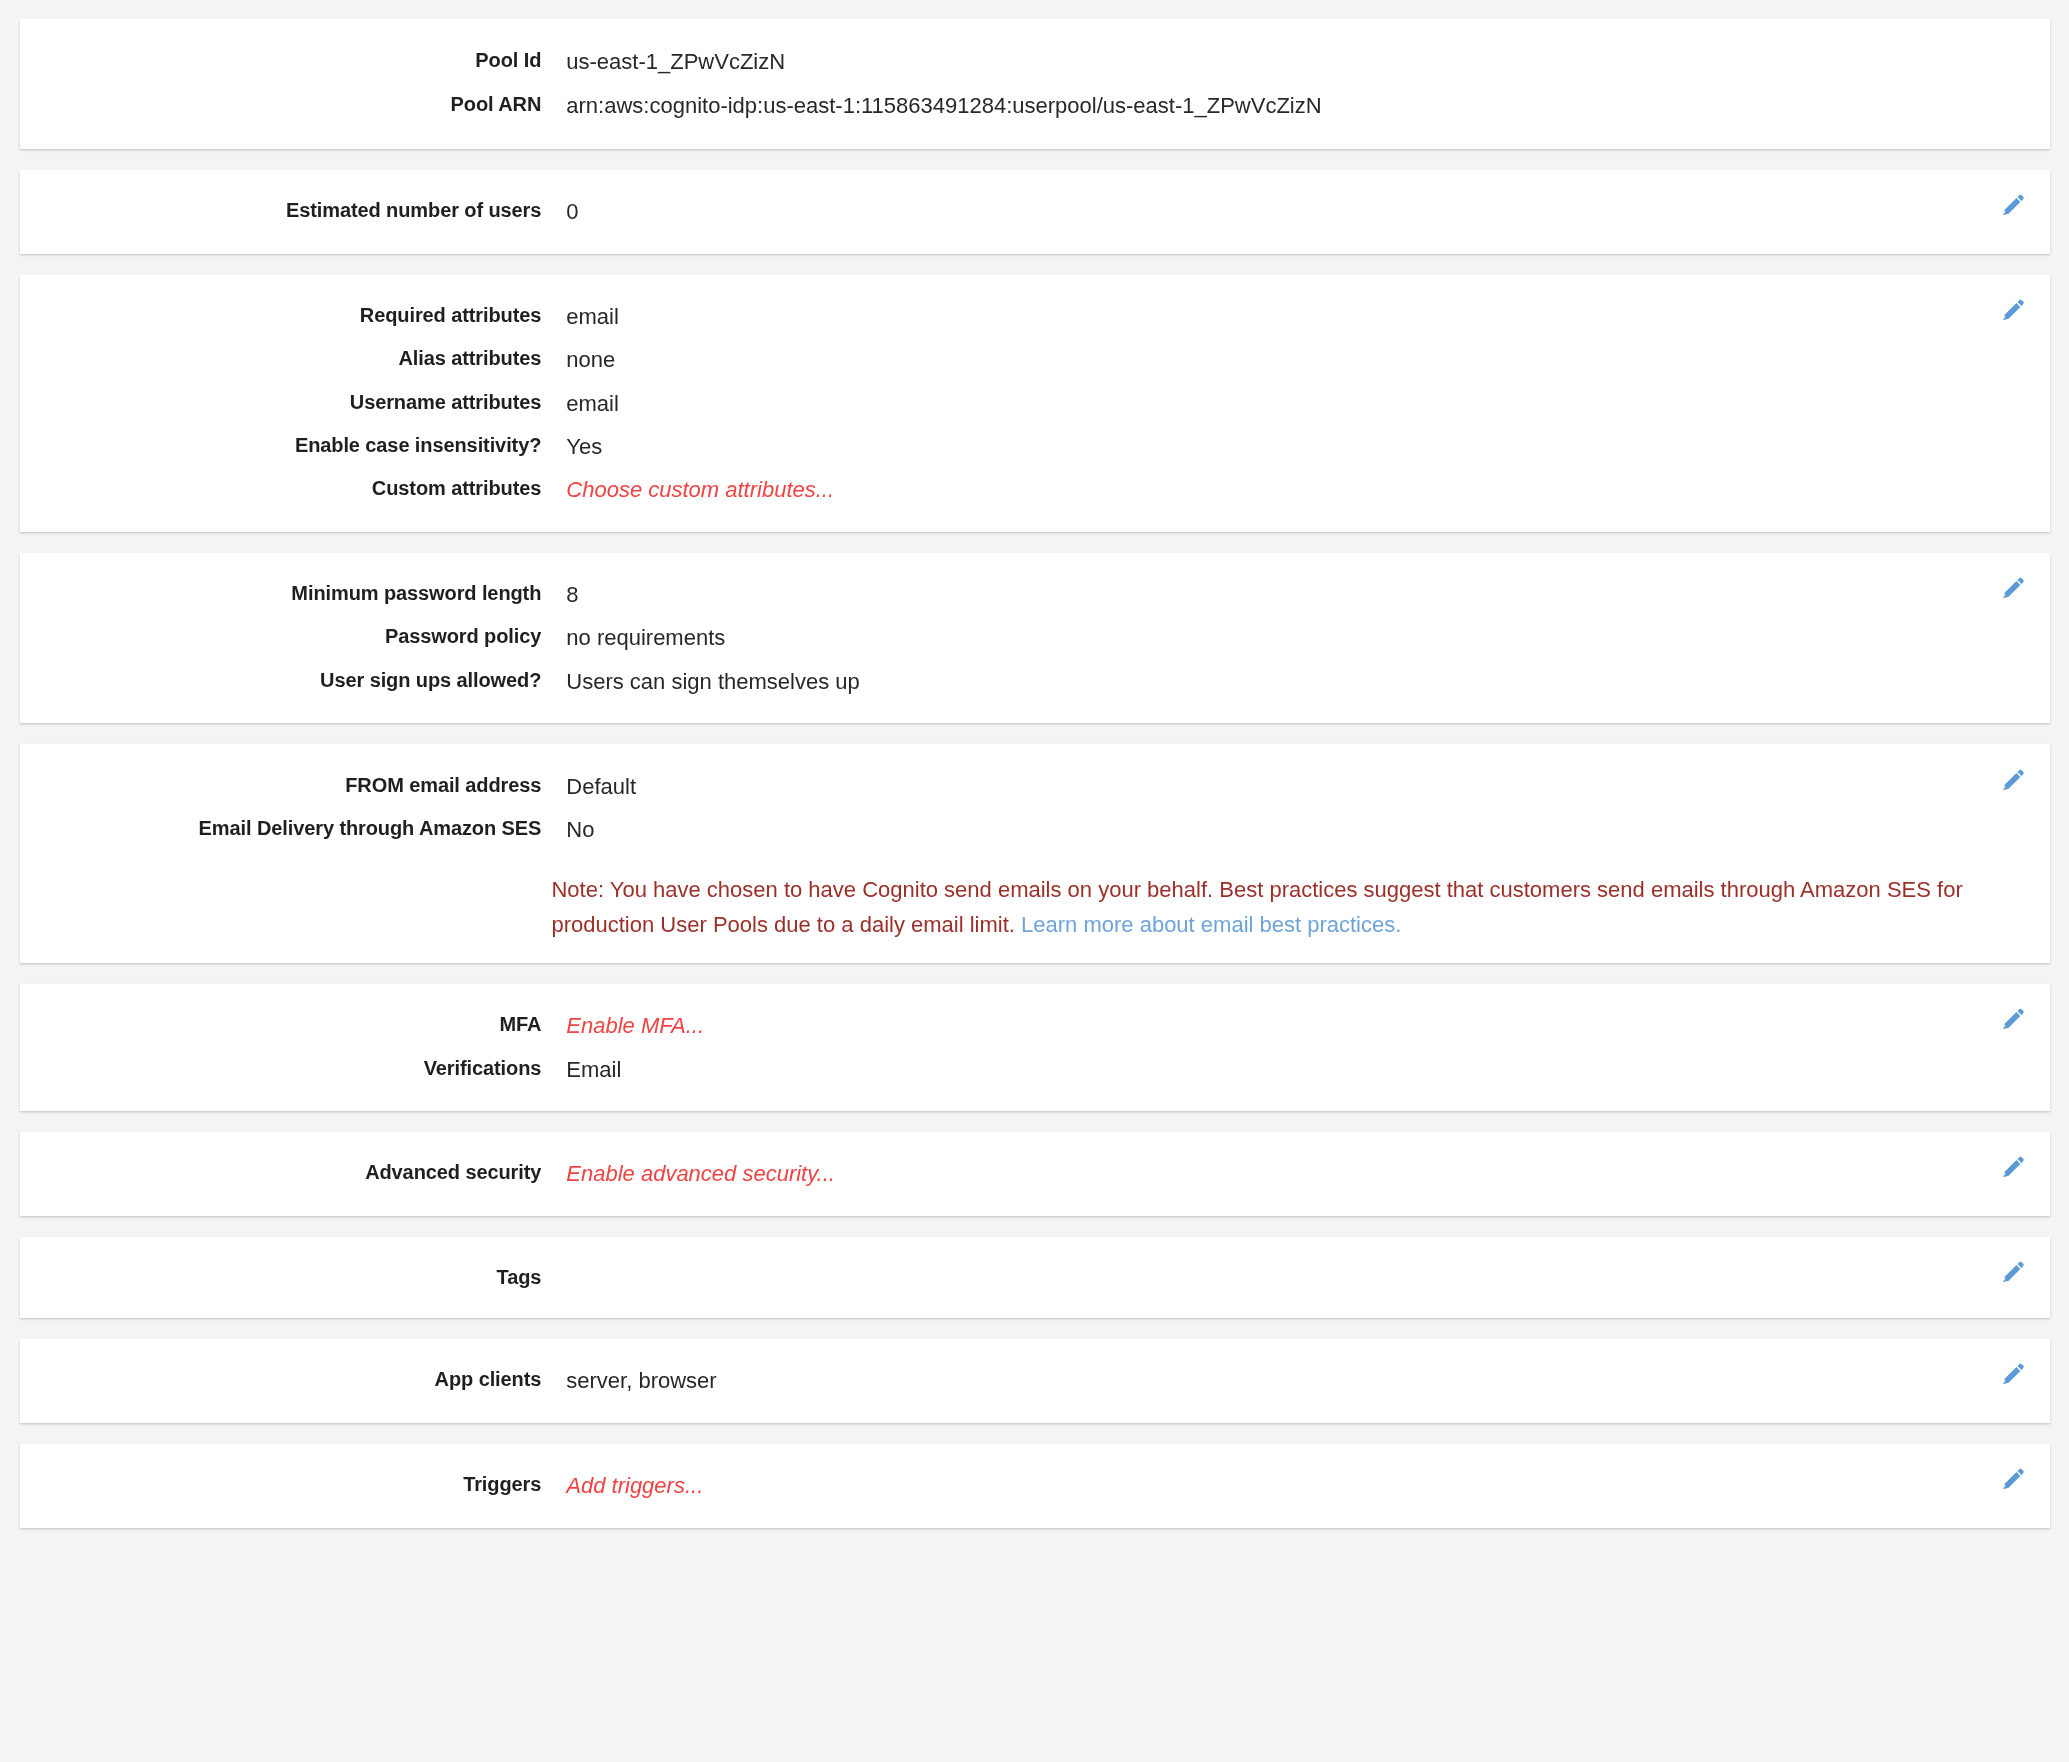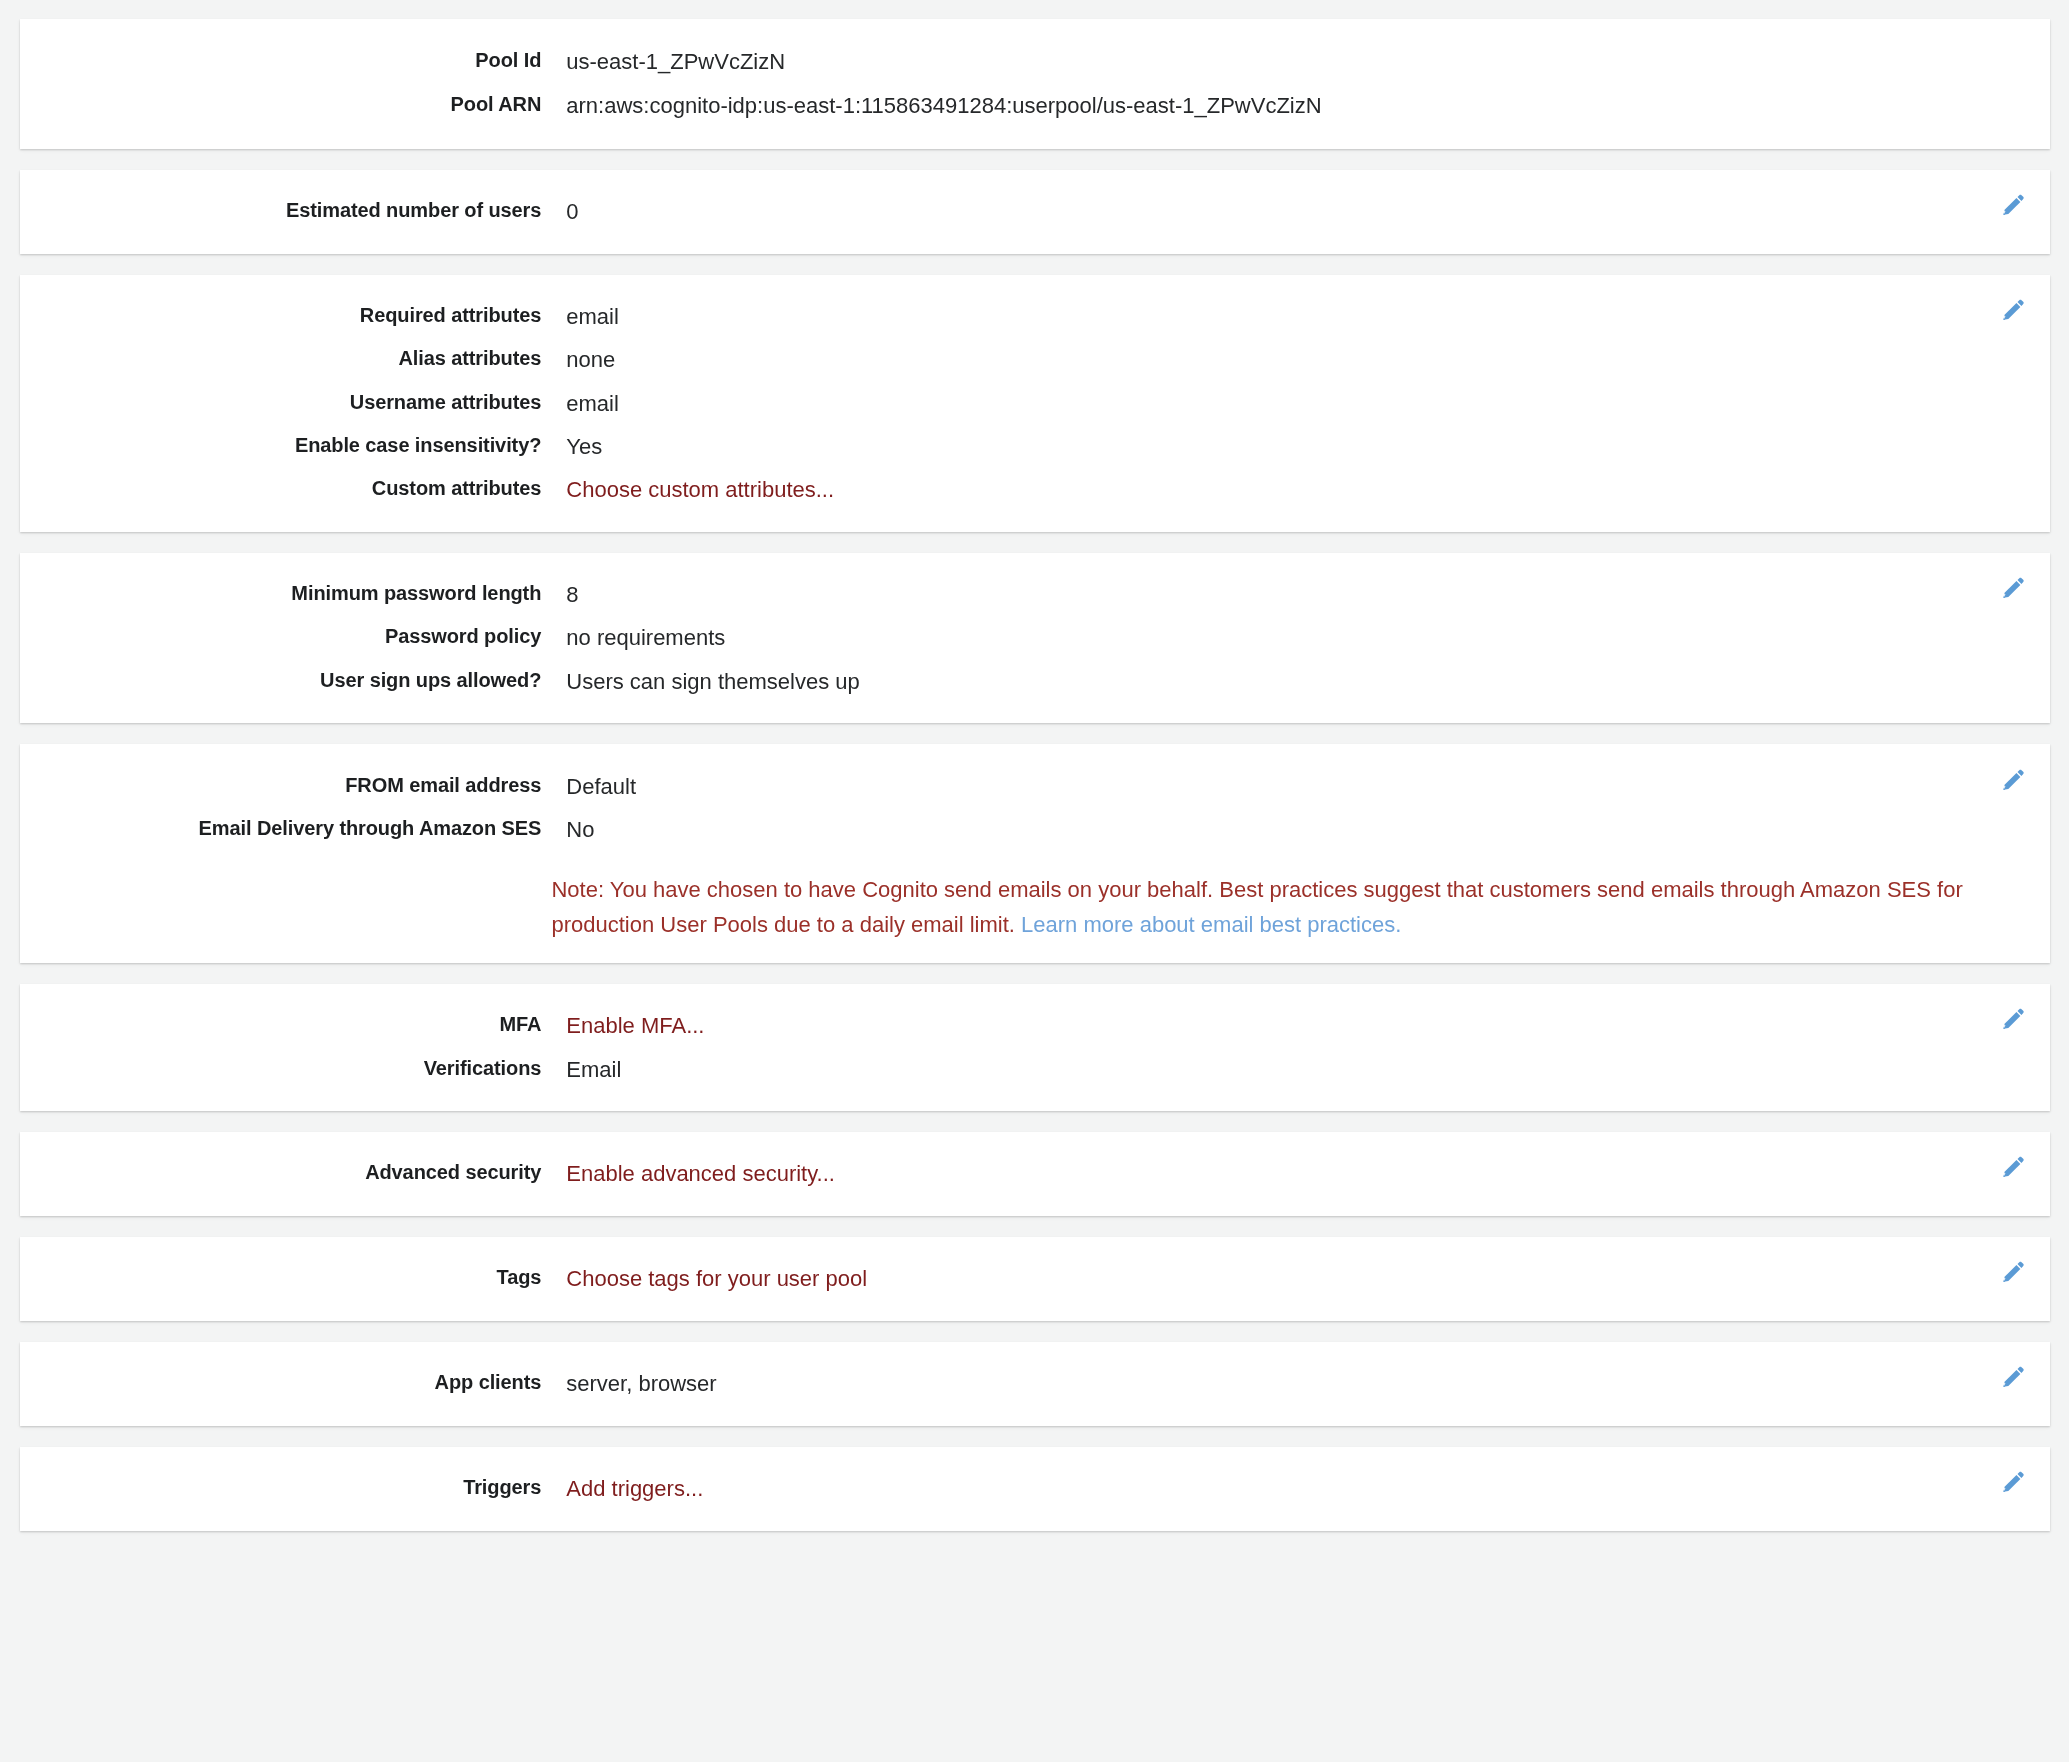--- a/index.html
+++ b/index.html
@@ -53,23 +53,24 @@
   .value {
     flex: 1 1 auto;
     padding-left: 25px;
     font-size: 22px;
     line-height: 1.35;
     color: #26282a;
     font-weight: normal;
   }
 
   .value.link, a.link {
-    color: #7f1d1d;
+    color: #ef4444;
     text-decoration: none;
     cursor: pointer;
+    font-style: italic;
   }
 
   .note-wrap {
     display: flex;
     padding-top: 22px;
     justify-content: center;
   }
   .note-spacer {
     width: 521px;
     flex: 0 0 521px;
@@ -260,21 +261,20 @@
             <path d="M3.0 17.3 L4.2 18.5 L3.0 21.0 Z" fill="#ffffff"></path>
             <path d="M2.6 20.0 L2.3 21.7 L4.0 21.4 Z" fill="#5b9bd5"></path>
           </svg>
         </span>
       </div>
     </div>
     <div class="card">
       <div class="rows">
         <div class="row">
           <div class="label">Tags</div>
-          <a class="value link" href="#">Choose tags for your user pool</a>
         </div>
       </div>
       <div class="edit-btn">
         <span>
           <svg width="25.4" height="25.4" viewBox="0 0 24 24" aria-hidden="true">
             <path d="M3.2 17.1 L14.6 5.7 L18.3 9.4 L6.9 20.8 L2.4 21.6 Z" fill="#5b9bd5"></path>
             <path d="M15.6 4.7 L17.3 3.0 C17.9 2.4 18.8 2.4 19.4 3.0 L21.0 4.6 C21.6 5.2 21.6 6.1 21.0 6.7 L19.3 8.4 Z" fill="#5b9bd5"></path>
             <path d="M3.0 17.3 L4.2 18.5 L3.0 21.0 Z" fill="#ffffff"></path>
             <path d="M2.6 20.0 L2.3 21.7 L4.0 21.4 Z" fill="#5b9bd5"></path>
           </svg>

